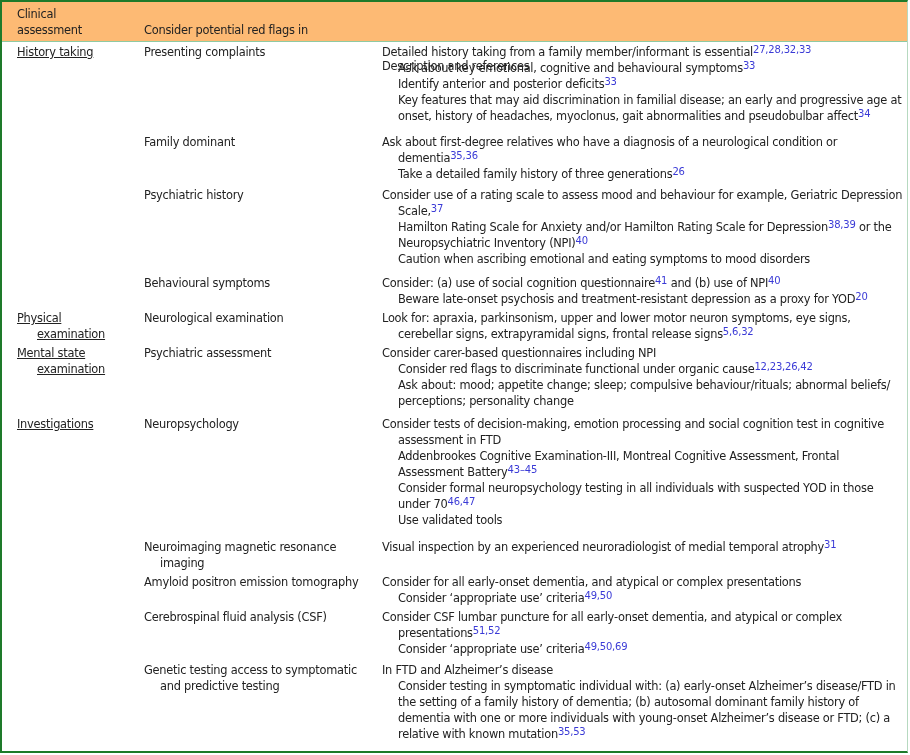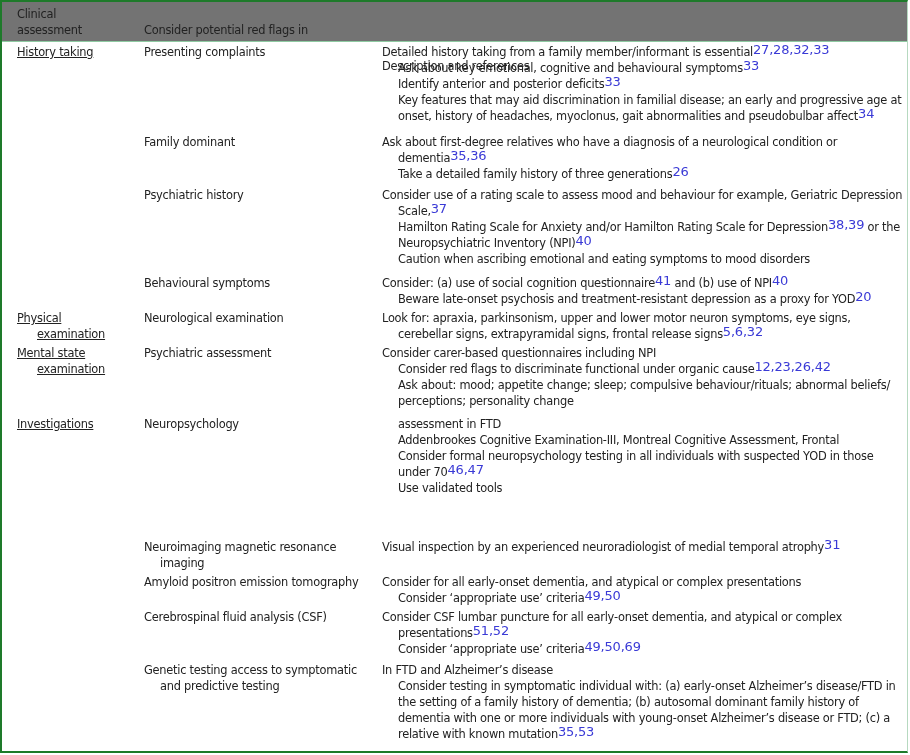--- a/index.html
+++ b/index.html
@@ -12,38 +12,38 @@
     border-bottom: 2px solid #1e7a2a;
     border-right: 1px solid #b6d9c0;
     box-sizing: border-box;
     font-family: "DejaVu Sans", "Liberation Sans", sans-serif;
     font-size: 11.4px;
     color: #222;
     letter-spacing: -0.25px;
   }
   .header {
     position: absolute; left: 0; top: 0; right: 0; height: 39px;
-    background: #737373;
+    background: #fdba74;
     border-bottom: 1px solid #8fcaa2;
   }
   .hcell { position: absolute; line-height: 16px; }
   .hc1 { left: 15px; top: 4px; width: 110px; }
   .hc2 { left: 142px; top: 20px; text-align: right; }
   .hc3 { left: 380px; top: 20px; margin-top: 36px; }
   .row { position: absolute; left: 0; right: 0; }
   .c1 { position: absolute; left: 15px; width: 120px; line-height: 16px; text-decoration: underline; }
   .c2 { position: absolute; left: 142px; width: 232px; line-height: 16px; }
   .c3 { position: absolute; left: 380px; width: 525px; line-height: 16px; }
   .line { display: block; white-space: nowrap; }
   .ind { padding-left: 16px; }
   .ind2 { padding-left: 20px; }
   .c1 .ind { padding-left: 20px; }
   sup {
     color: #3a3ad6;
-    font-size: 13px;
+    font-size: 10px;
     vertical-align: top;
     position: relative; top: -2px;
     letter-spacing: -0.2px;
   }
 </style>
 </head>
 <body>
 
 <div class="table-wrap">
   <div class="header">
@@ -120,22 +120,24 @@
       <span class="line ind"><span>perceptions; personality change</span></span>
     </div>
   </div>
 
   <div class="row" style="top:414px">
     <div class="c1">Investigations</div>
     <div class="c2">
       <span class="line">Neuropsychology</span>
     </div>
     <div class="c3">
+      <span class="line"><span>Consider tests of decision-making, emotion processing and social cognition test in cognitive</span></span>
       <span class="line ind"><span>assessment in FTD</span></span>
       <span class="line ind"><span>Addenbrookes Cognitive Examination-III, Montreal Cognitive Assessment, Frontal</span></span>
+      <span class="line ind"><span>Assessment Battery</span><sup>43–45</sup></span>
       <span class="line ind"><span>Consider formal neuropsychology testing in all individuals with suspected YOD in those</span></span>
       <span class="line ind"><span>under 70</span><sup>46,47</sup></span>
       <span class="line ind"><span>Use validated tools</span></span>
     </div>
   </div>
 
   <div class="row" style="top:537px">
     <div class="c2">
       <span class="line">Neuroimaging magnetic resonance</span>
       <span class="line ind">imaging</span>

